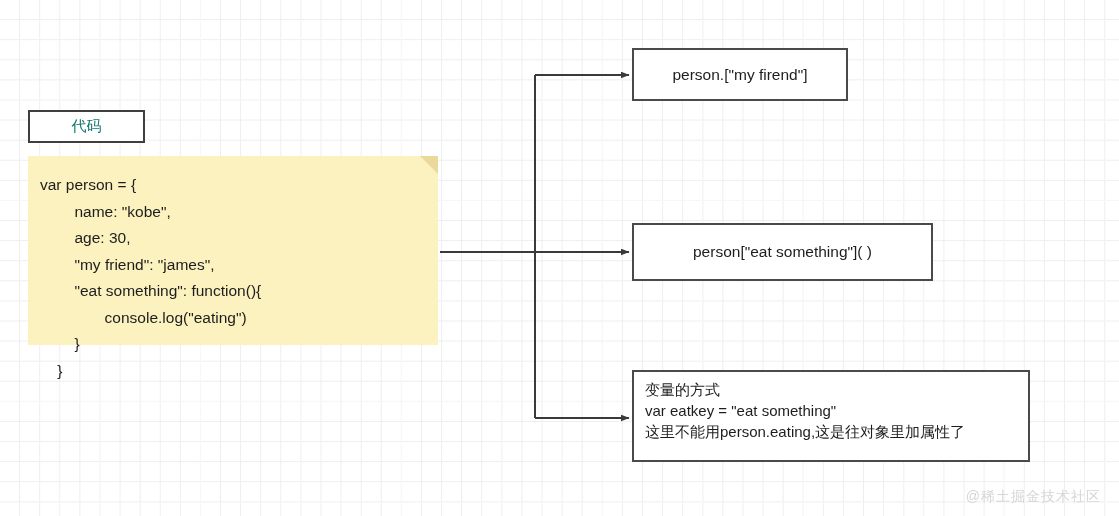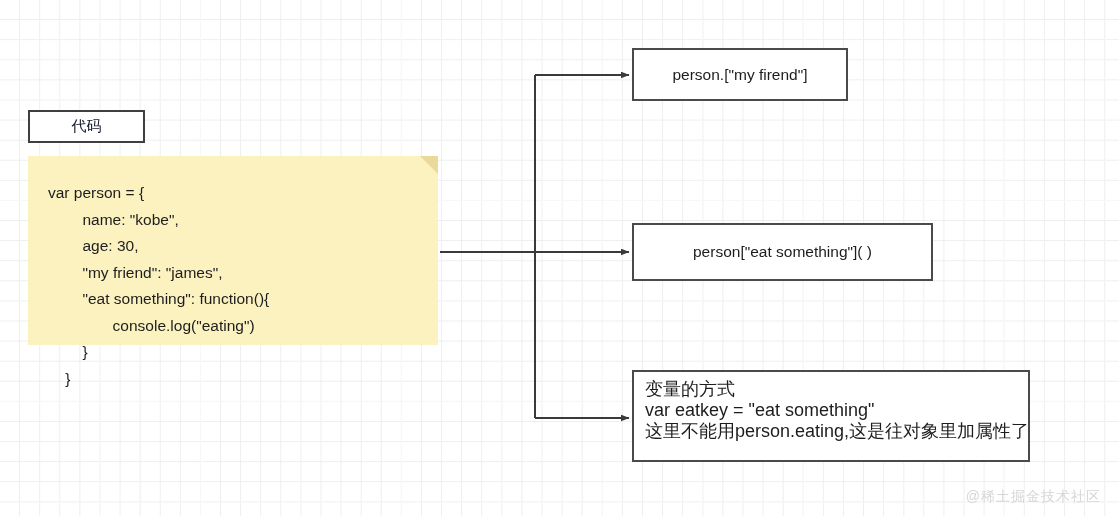--- a/index.html
+++ b/index.html
@@ -38,21 +38,21 @@
     top: 110px;
     width: 117px;
     height: 33px;
     border: 2px solid #3f3f3f;
     background: #ffffff;
     display: flex;
     align-items: center;
     justify-content: center;
     box-sizing: border-box;
     font-size: 15px;
-    color: #0f172a;
+    color: #0f766e;
   }
 
   
   .note {
     position: absolute;
     left: 28px;
     top: 156px;
     width: 410px;
     height: 189px;
     background: #fbf2c0;
@@ -62,21 +62,21 @@
   .note-fold {
     position: absolute;
     right: 0;
     top: 0;
     width: 0;
     height: 0;
     border-left: 18px solid transparent;
     border-top: 18px solid #e9d99a;
   }
   .note-code {
-    margin: 8px;
+    margin: 0;
     font-family: "Liberation Sans", "DejaVu Sans", sans-serif;
     font-size: 15.5px;
     line-height: 26.5px;
     color: #1d1d1d;
     white-space: pre;
   }
 
   
   .out-box {
     position: absolute;
@@ -89,21 +89,21 @@
     display: flex;
     align-items: center;
     justify-content: center;
     font-size: 15.5px;
   }
   #box-top    { left: 632px; top: 48px;  width: 216px; height: 53px; }
   #box-middle { left: 632px; top: 223px; width: 301px; height: 58px; }
   #box-bottom {
     left: 632px; top: 370px; width: 398px; height: 92px;
     padding: 7px 0 0 11px;
-    font-size: 18px;
+    font-size: 15px;
     line-height: 21px;
   }
   #box-bottom .line { white-space: nowrap; }
 
   
   #connectors {
     position: absolute;
     left: 0; top: 0;
     width: 1119px;
     height: 516px;

